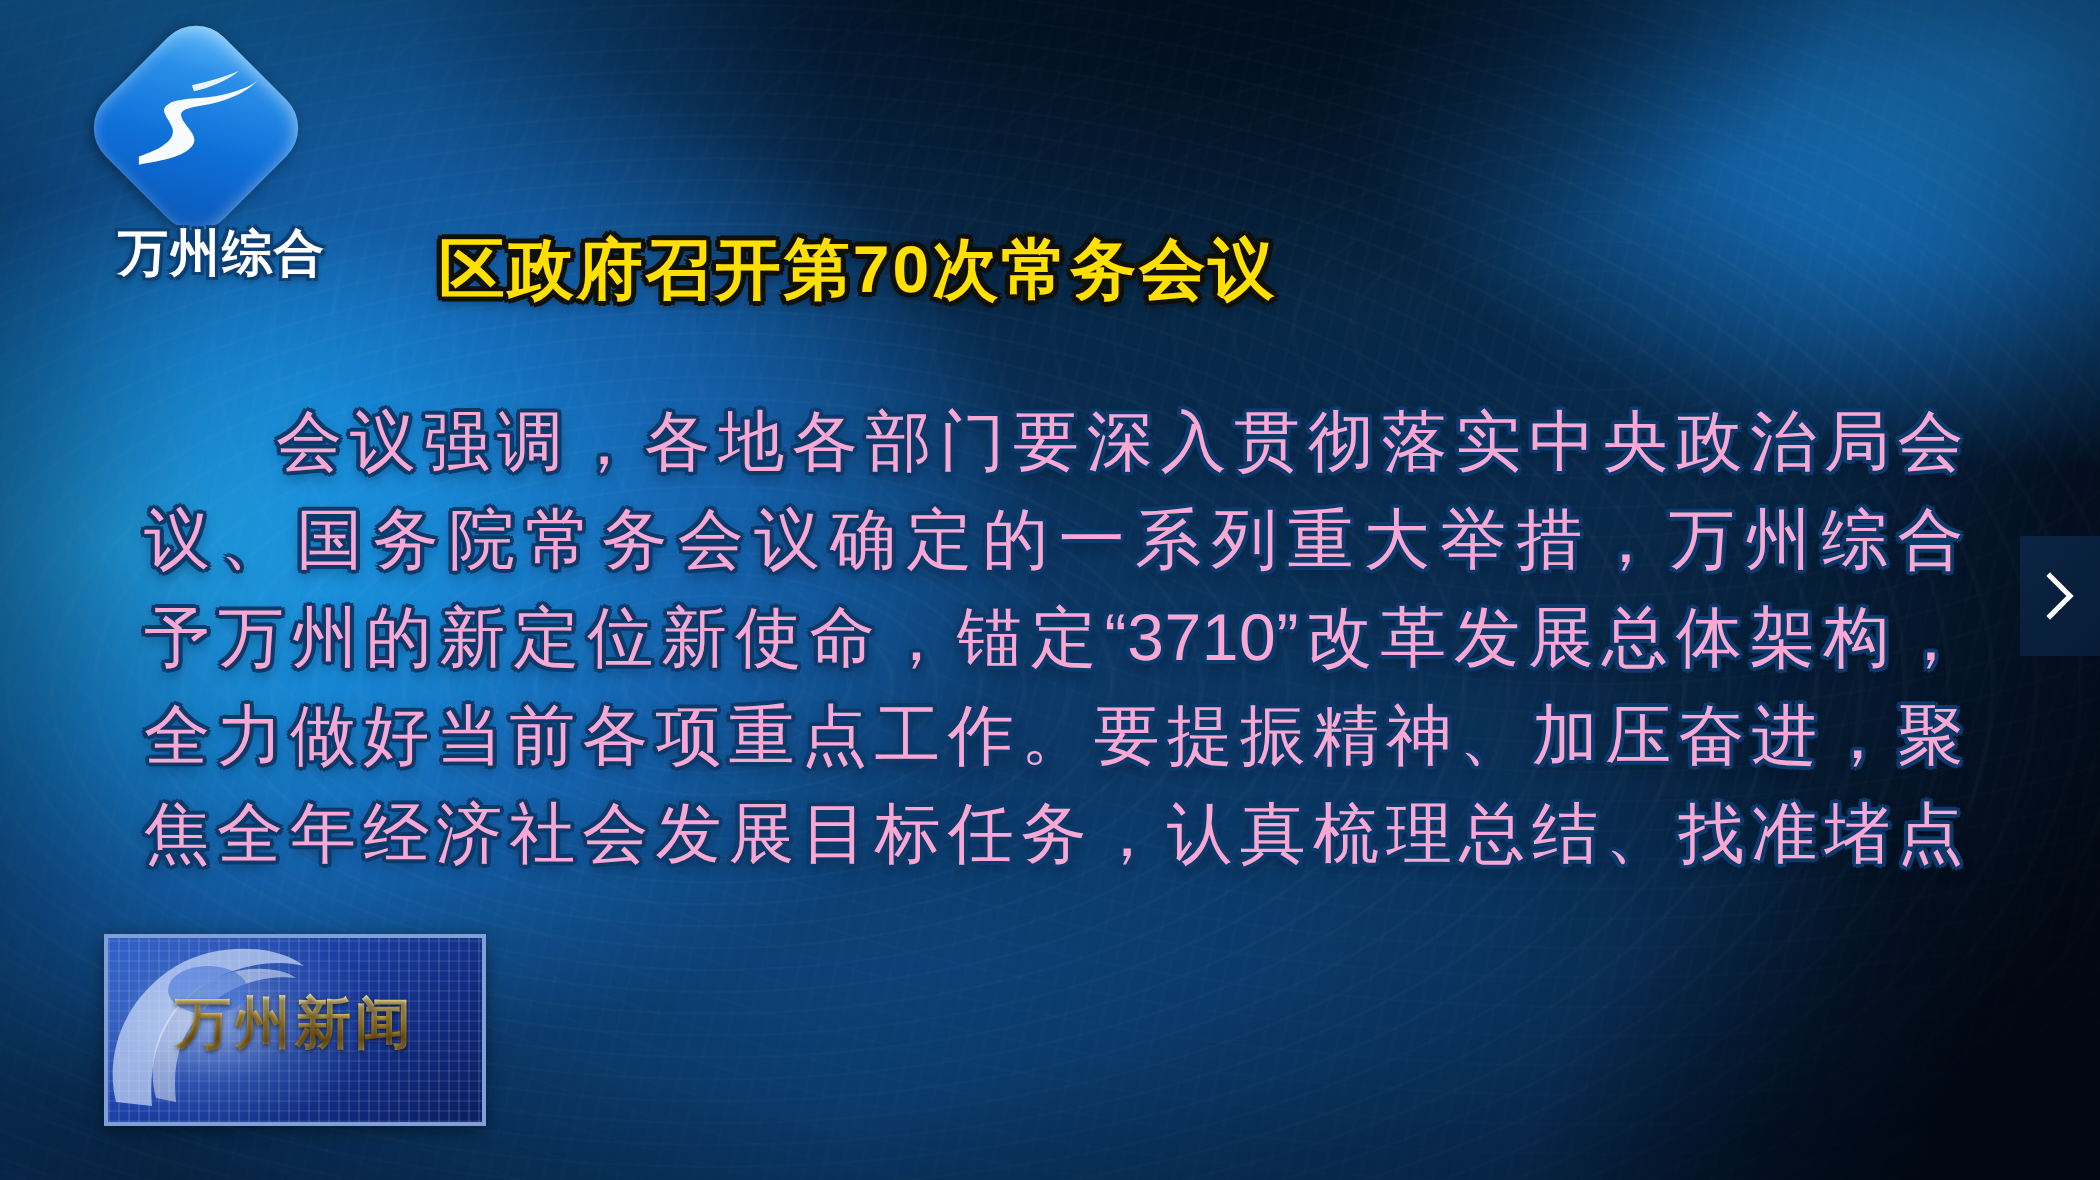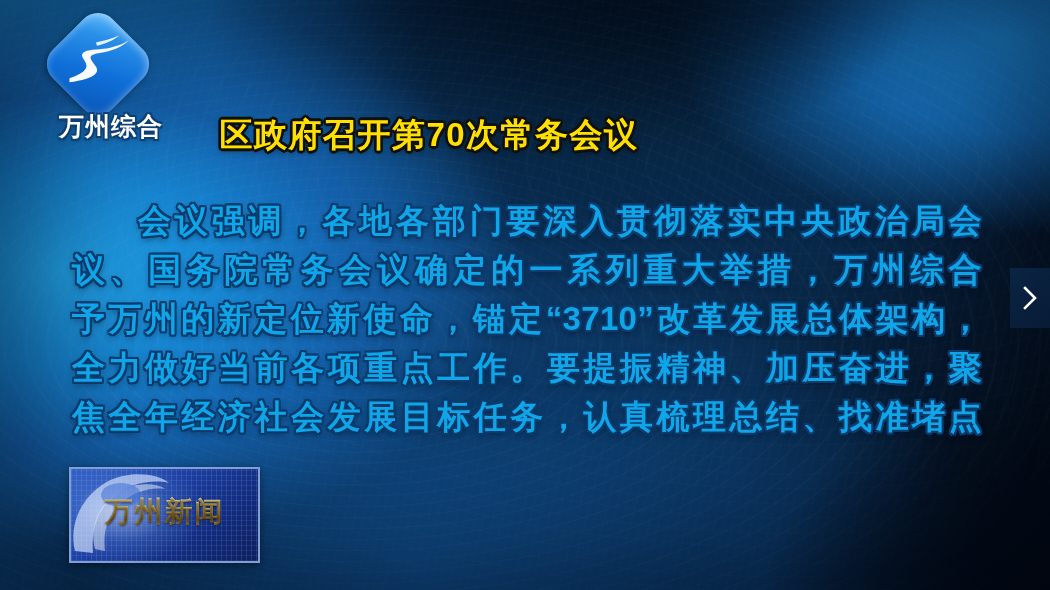--- a/index.html
+++ b/index.html
@@ -83,22 +83,22 @@
       -2px  2px 0 #10100a, 2px  2px 0 #10100a,
        0 -2.6px 0 #10100a, 0 2.6px 0 #10100a,
       -2.6px 0 0 #10100a, 2.6px 0 0 #10100a,
        0 3px 6px rgba(0,0,0,.5);
     white-space:nowrap;
   }
 
   
   #body-copy{
     position:absolute;left:72px;top:196px;width:910px;
-    font-size:33px;font-weight:bold;line-height:49px;
-    color:#0ea5e9;text-align:justify;text-align-last:justify;
+    font-size:33px;font-weight:normal;line-height:49px;
+    color:#f9a8d4;text-align:justify;text-align-last:justify;
     letter-spacing:.3px;
     text-shadow:
       -1.7px -1.7px 0 #0b3a6b, 1.7px -1.7px 0 #0b3a6b,
       -1.7px  1.7px 0 #0b3a6b, 1.7px  1.7px 0 #0b3a6b,
        0 -2.1px 0 #0b3a6b, 0 2.1px 0 #0b3a6b,
       -2.1px 0 0 #0b3a6b, 2.1px 0 0 #0b3a6b,
        0 3px 7px rgba(0,10,28,.6);
   }
   #body-copy .line{display:block;white-space:nowrap;}
   #body-copy .line.first{text-indent:66px;}
@@ -107,21 +107,20 @@
   #program-watermark{
     position:absolute;left:52px;top:467px;width:187px;height:92px;
     border:2px solid #7f9fd6;
     background:
       radial-gradient(ellipse 60% 80% at 28% 46%, rgba(210,228,255,.55) 0%, rgba(120,170,230,.18) 42%, rgba(20,60,130,0) 72%),
       repeating-linear-gradient(90deg, rgba(255,255,255,.10) 0 1px, rgba(255,255,255,0) 1px 5px),
       repeating-linear-gradient(0deg,  rgba(255,255,255,.07) 0 1px, rgba(255,255,255,0) 1px 5px),
       linear-gradient(140deg,#2f5fc8 0%, #1c3fa4 40%, #102a7c 74%, #0b1f5e 100%);
     overflow:hidden;
     box-shadow:0 2px 8px rgba(0,0,0,.45);
-    margin-left:17px;
   }
   .wm-swoosh{position:absolute;left:-6px;top:-4px;width:120px;height:100px;opacity:.85;}
   .wm-cn{
     position:absolute;left:0;top:24px;width:187px;text-align:center;
     font-size:28px;font-weight:bold;letter-spacing:2px;
     background:linear-gradient(180deg,#fff3c4 0%, #e8c154 42%, #a87a1c 70%, #f2dd9a 100%);
     -webkit-background-clip:text;background-clip:text;color:transparent;
     text-shadow:0 1px 2px rgba(0,0,0,.5);
   }
   .wm-en{

